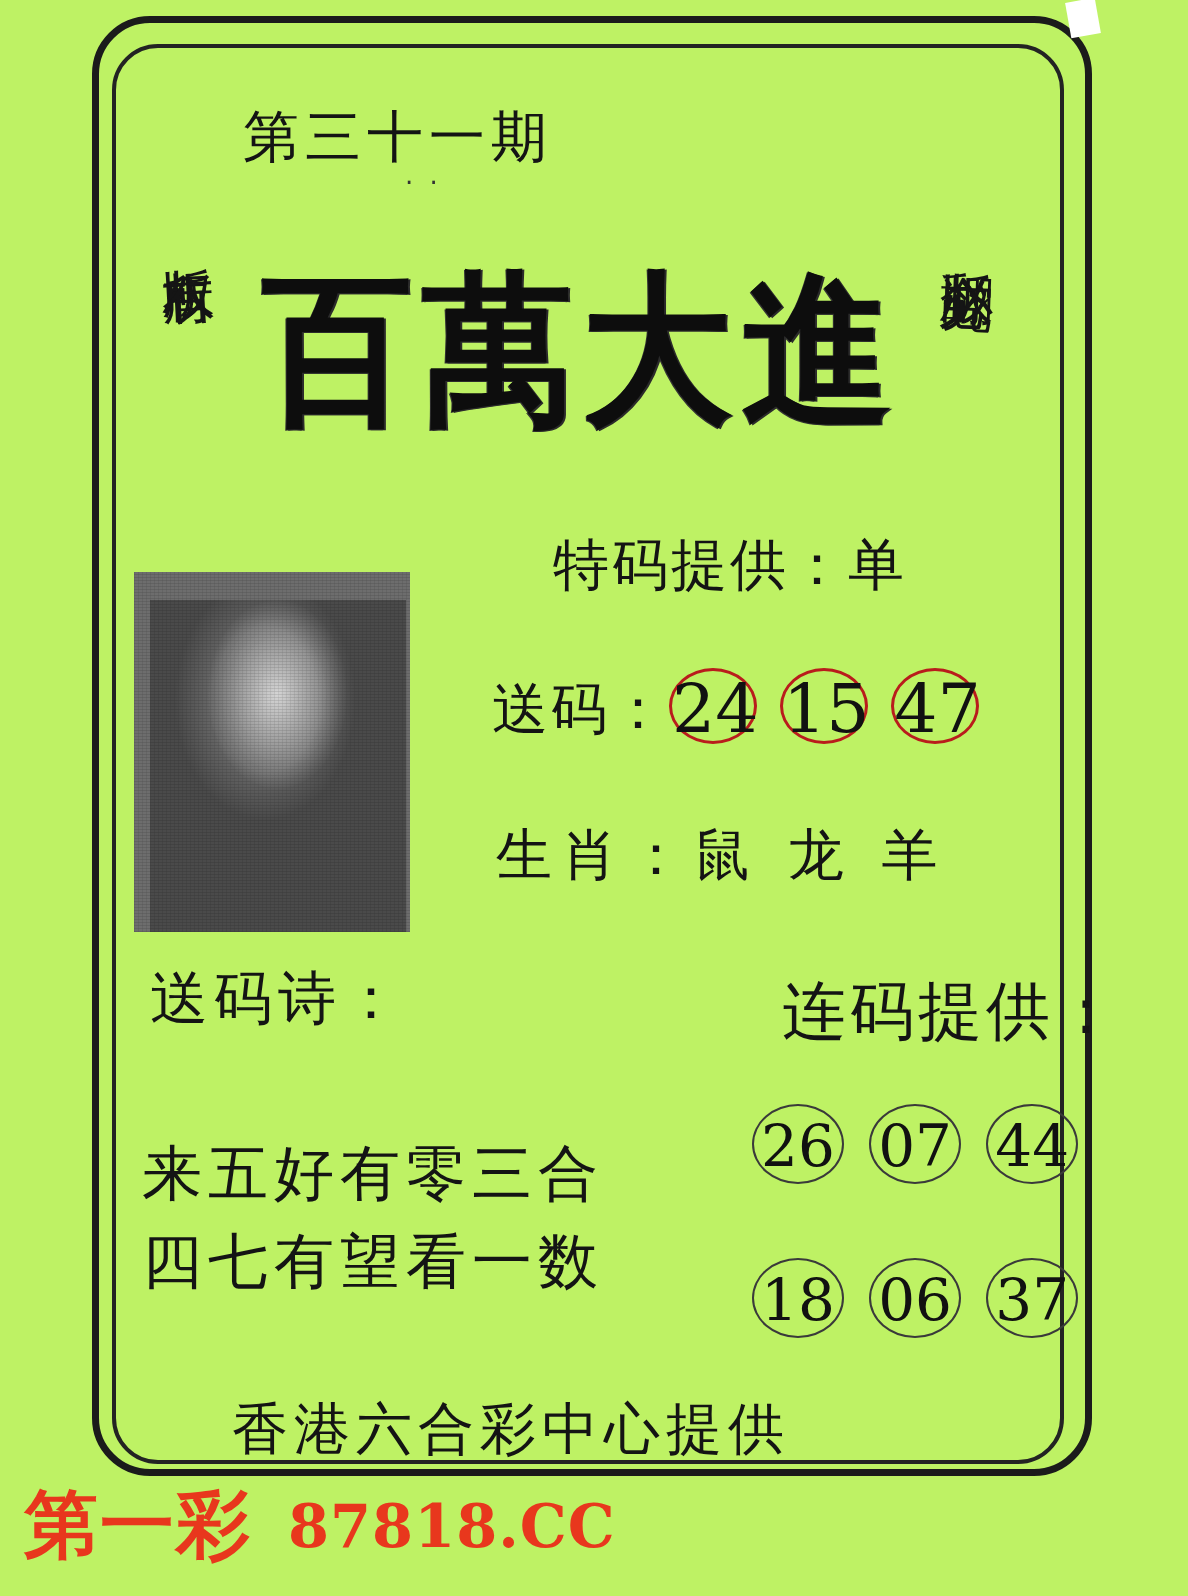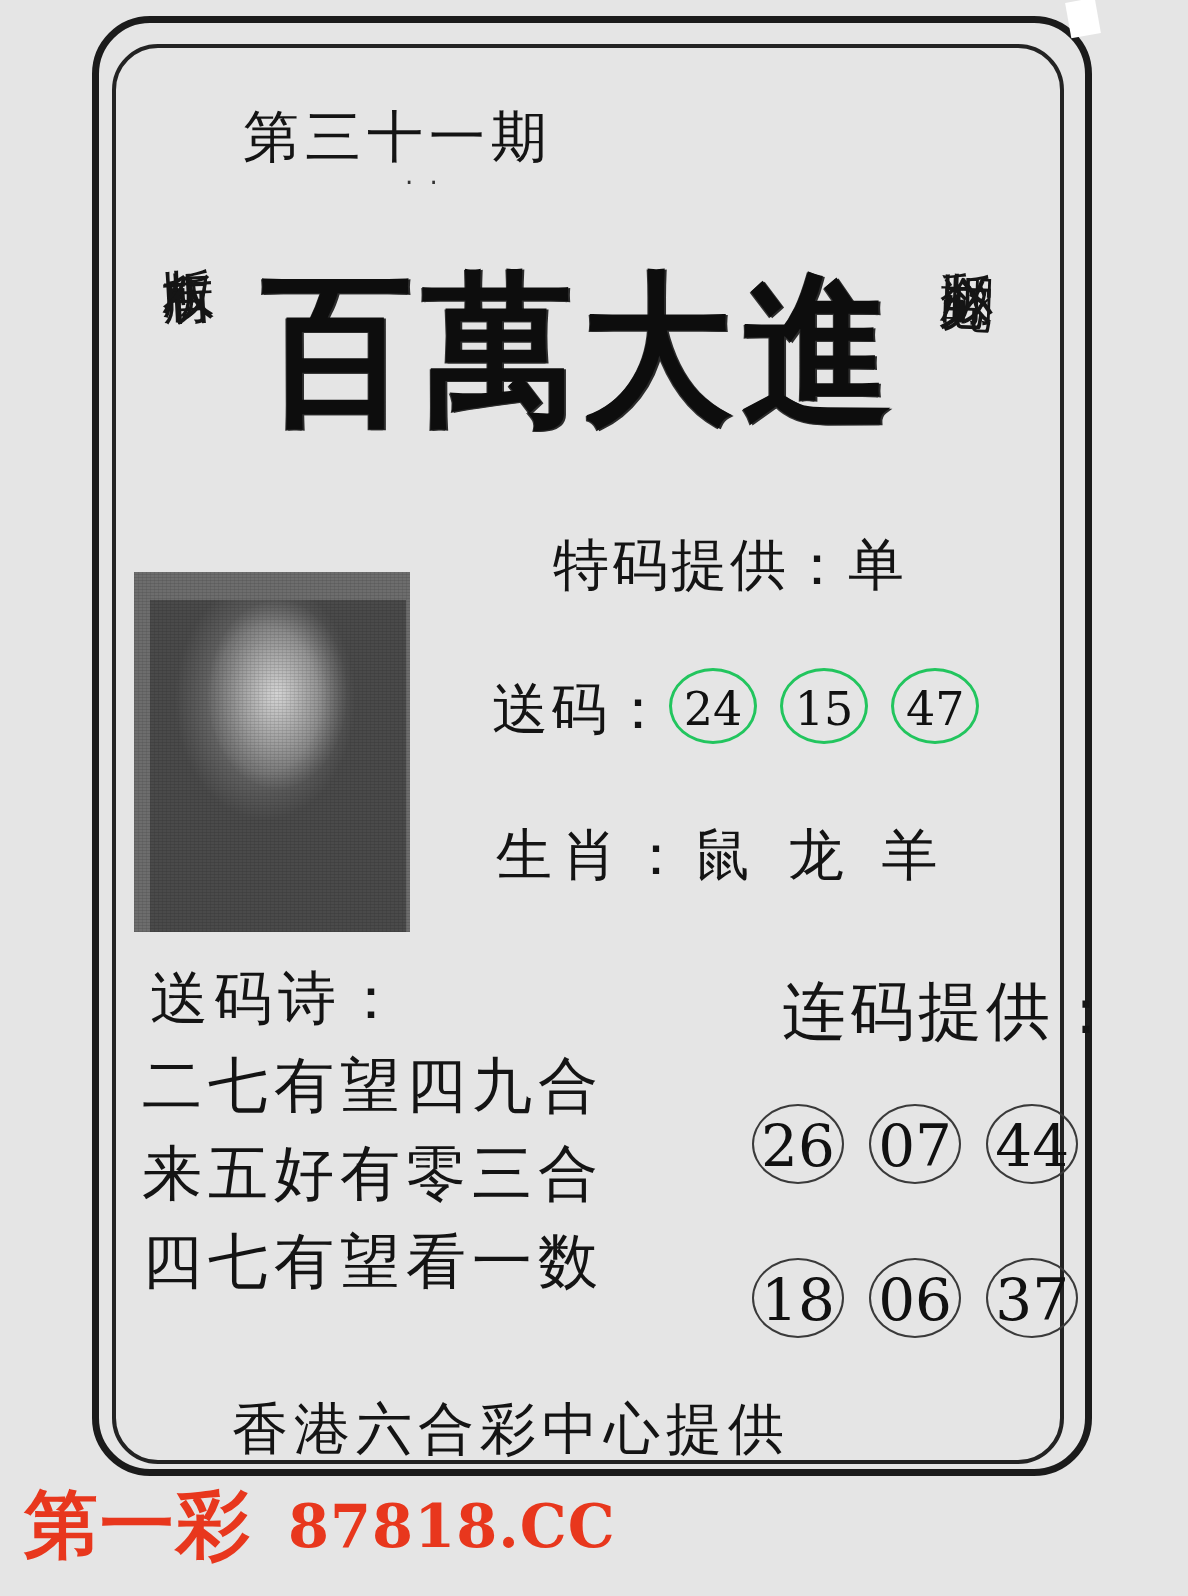--- a/index.html
+++ b/index.html
@@ -14,21 +14,21 @@
     font-family: "DejaVu Sans", sans-serif;
     overflow: hidden;
   }
 
   
   #poster {
     position: absolute;
     left: 0; top: 0;
     width: 1188px;
     height: 1596px;
-    background: #e5e5e5;
+    background: #bef264;
   }
   .frame-outer {
     position: absolute;
     left: 92px;
     top: 16px;
     width: 1000px;
     height: 1460px;
     border: 7px solid #1b1b1b;
     border-radius: 58px;
     box-sizing: border-box;
@@ -141,24 +141,24 @@
     letter-spacing: 10px;
   }
 
   
   .circ {
     display: inline-block;
     width: 88px;
     height: 76px;
     line-height: 76px;
     text-align: center;
-    border: 3px solid #22c55e;
+    border: 3px solid #b91c1c;
     border-radius: 50%;
     font-family: "DejaVu Serif", serif;
-    font-size: 46px;
+    font-size: 68px;
     color: #111;
     margin: 0 9px;
     vertical-align: middle;
     box-sizing: border-box;
   }
   .send-nums {
     position: absolute;
     left: 660px;
     top: 668px;
     white-space: nowrap;
@@ -313,21 +313,20 @@
 
   <div class="row-label zodiac-line">
     <span>生肖：</span><span>鼠 龙 羊</span>
   </div>
 
   <div class="photo"></div>
   <div class="photo-shadow"></div>
   <div class="photo-noise"></div>
 
   <div class="poem-title">送码诗：</div>
-  <div class="poem-line poem-1">二七有望四九合</div>
   <div class="poem-line poem-2">来五好有零三合</div>
   <div class="poem-line poem-3">四七有望看一数</div>
 
   <div class="lian-title">连码提供：</div>
   <div class="lian-row lian-row-1">
     <span class="circ">26</span>
     <span class="circ">07</span>
     <span class="circ">44</span>
   </div>
   <div class="lian-row lian-row-2">

